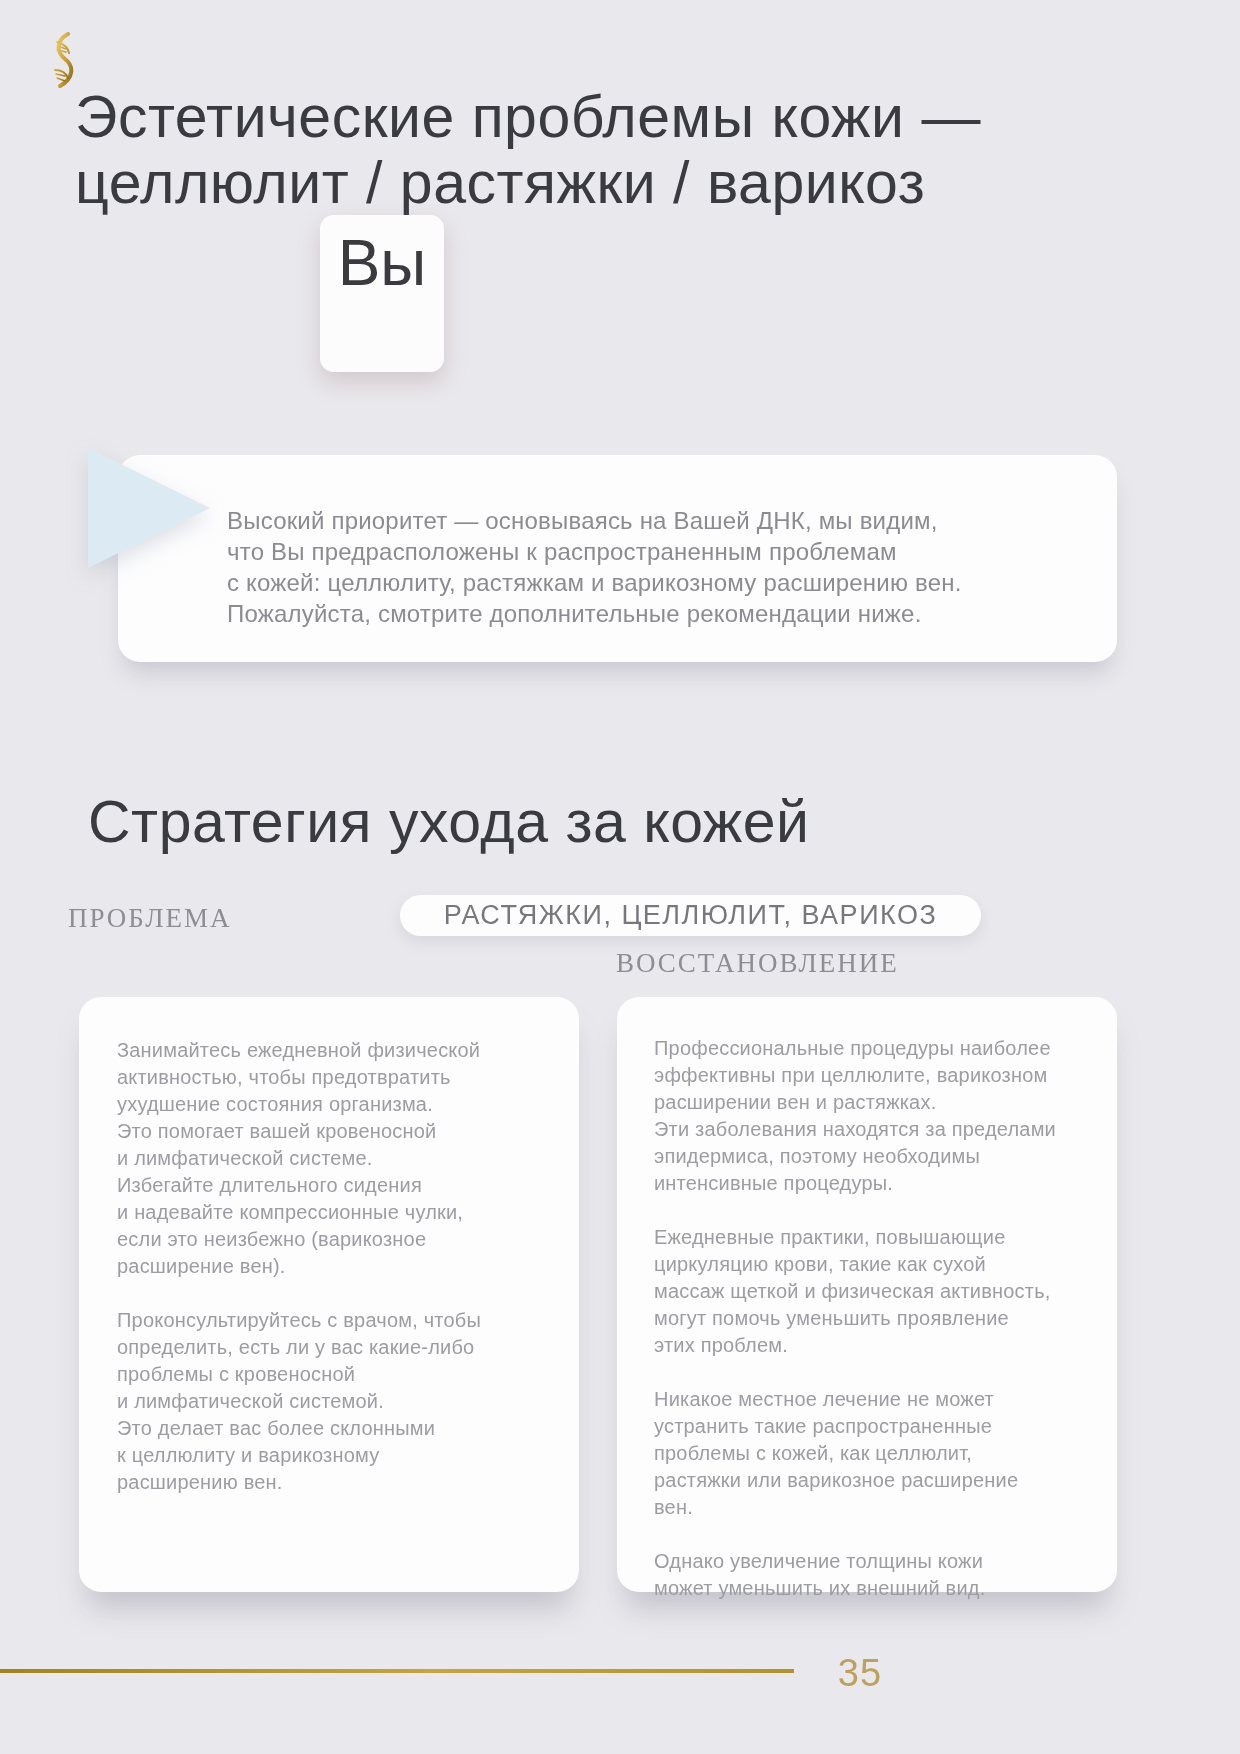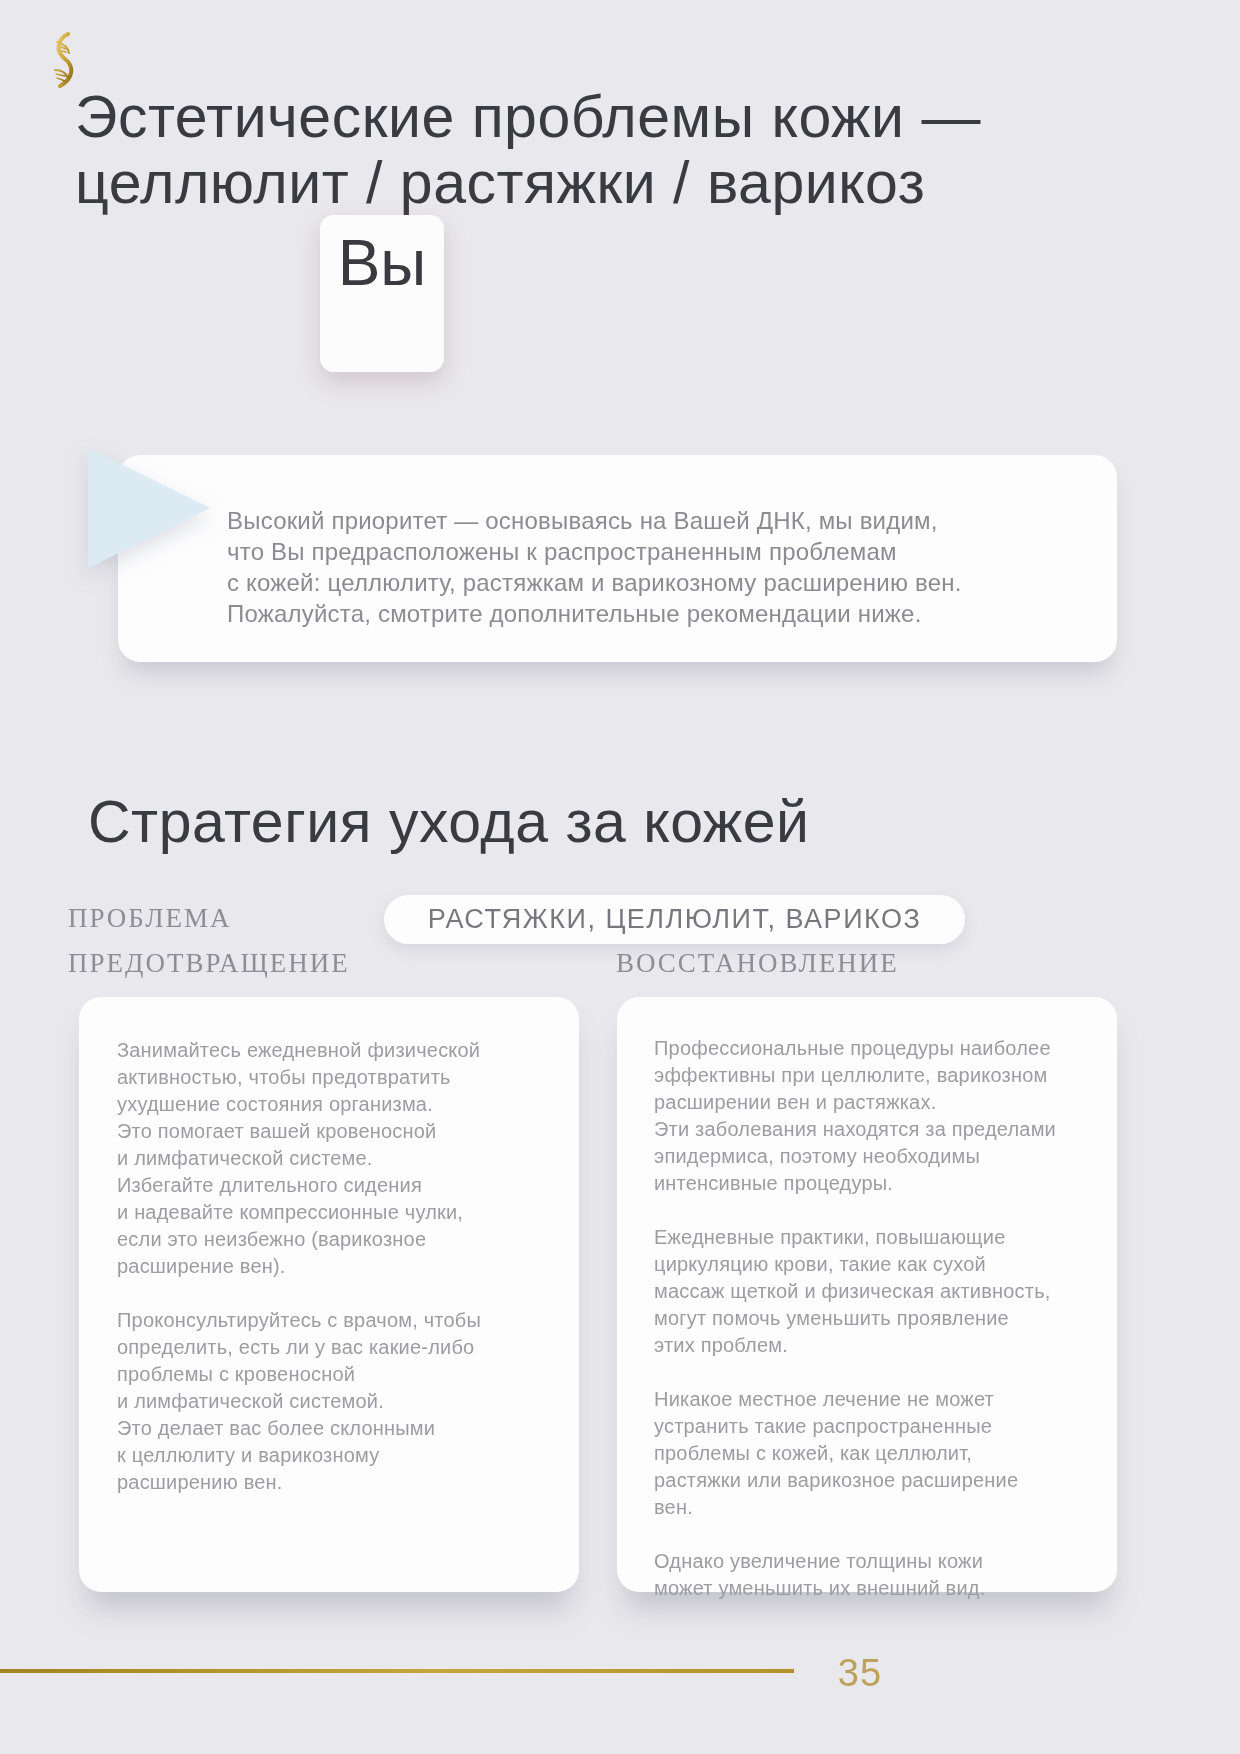--- a/index.html
+++ b/index.html
@@ -62,21 +62,21 @@
     position:absolute;left:62px;top:790px;
     font-size:59px;line-height:64px;font-weight:300;color:#3a3a41;letter-spacing:.5px;margin-left:26px;
   }
   .row-label{
     position:absolute;font-size:27px;font-weight:300;color:#8d8d94;letter-spacing:2px;font-family:Liberation Serif, serif;
   }
   .label-problem{left:68px;top:903px;}
   .label-prevention{left:68px;top:948px;}
   .label-recovery{left:616px;top:948px;}
   .problem-pill{
-    position:absolute;left:384px;top:895px;width:581px;height:49px;
+    position:absolute;left:400px;top:895px;width:581px;height:41px;
     background:#fdfdfe;border-radius:25px;
     box-shadow:0 6px 14px rgba(140,140,160,0.18);
     display:flex;align-items:center;justify-content:center;
   }
   .problem-pill span{
     font-size:27px;font-weight:300;color:#77777d;letter-spacing:1.5px;white-space:nowrap;
   }
   
   .card{
     position:absolute;top:997px;height:595px;width:500px;
@@ -134,21 +134,20 @@
   </div>
   <div class="callout-arrow"></div>
 
   <div class="strategy-title">Стратегия ухода за кожей</div>
 
   <div class="row-label label-problem">ПРОБЛЕМА</div>
   <div class="problem-pill">
     <span>РАСТЯЖКИ, ЦЕЛЛЮЛИТ, ВАРИКОЗ</span>
   </div>
 
-  <div class="row-label label-prevention">ПРЕДОТВРАЩЕНИЕ</div>
   <div class="row-label label-recovery">ВОССТАНОВЛЕНИЕ</div>
 
   <div class="card prevention">
     <p>Занимайтесь ежедневной физической
 активностью, чтобы предотвратить
 ухудшение состояния организма.
 Это помогает вашей кровеносной
 и лимфатической системе.
 Избегайте длительного сидения
 и надевайте компрессионные чулки,

